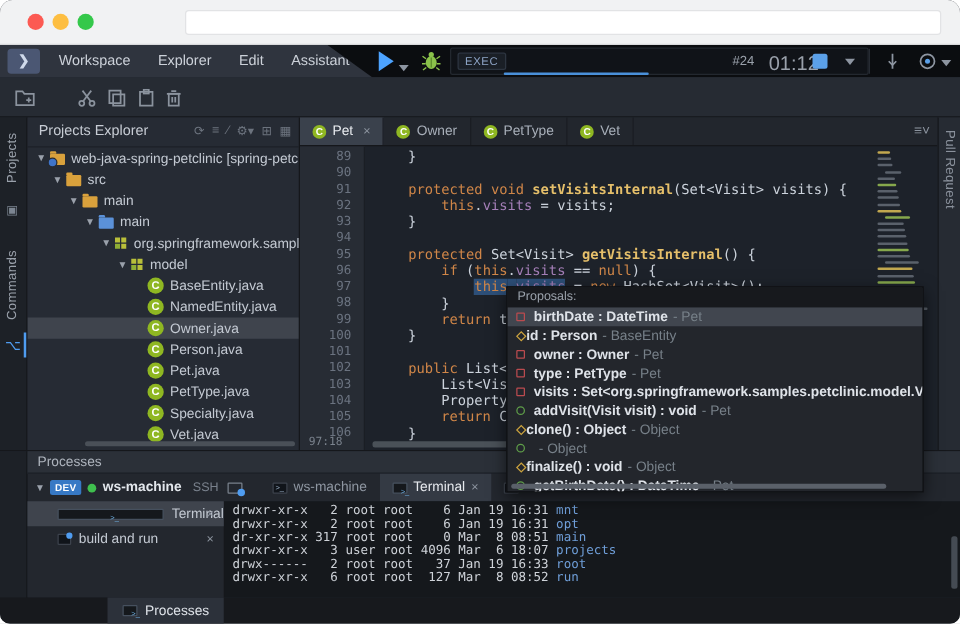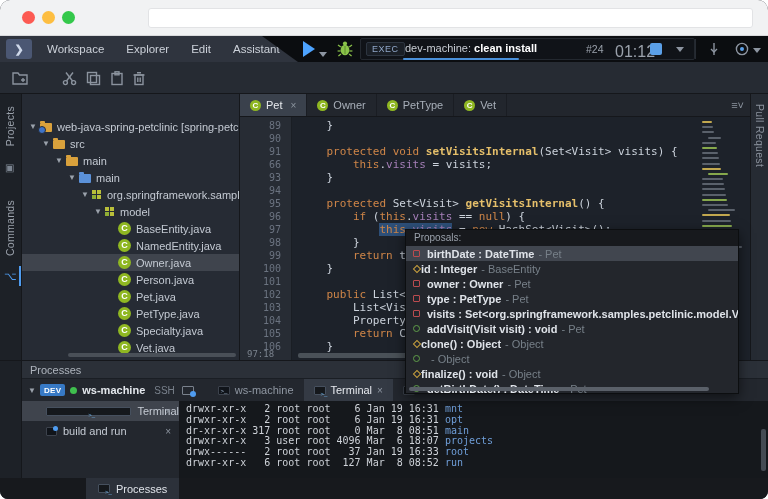--- a/index.html
+++ b/index.html
@@ -181,21 +181,20 @@
       <line x1="3.8" y1="7" x2="1" y2="5" stroke="#8bc34a" stroke-width="1.2"></line>
       <line x1="12.2" y1="7" x2="15" y2="5" stroke="#8bc34a" stroke-width="1.2"></line>
       <line x1="3.6" y1="11" x2="0.6" y2="11" stroke="#8bc34a" stroke-width="1.2"></line>
       <line x1="12.4" y1="11" x2="15.4" y2="11" stroke="#8bc34a" stroke-width="1.2"></line>
       <line x1="4" y1="14" x2="1.4" y2="16" stroke="#8bc34a" stroke-width="1.2"></line>
       <line x1="12" y1="14" x2="14.6" y2="16" stroke="#8bc34a" stroke-width="1.2"></line>
       <line x1="8" y1="6" x2="8" y2="14" stroke="#5a8a2a" stroke-width="1"></line>
     </svg>
     <div class="cmdzone"></div>
     <div class="execbox">EXEC</div>
-    <div class="cmdtext"><span>dev-machine:</span> <b>clean install</b></div>
     <div class="progress"></div>
     <div class="buildnum">#24</div>
     <div class="elapsed">01:12</div>
     <div class="stopbtn"></div>
     <div class="mini-caret caret-stop"></div>
     <div class="vsep" style="left:695px"></div>
     <svg class="mb-icon" style="left:706px" width="16" height="16" viewBox="0 0 16 16">
       <line x1="8" y1="2" x2="8" y2="14" stroke="#8d95a1" stroke-width="1.4"></line>
       <polyline points="5,8 8,11 11,8" fill="none" stroke="#8d95a1" stroke-width="1.4"></polyline>
     </svg>
@@ -249,20 +248,31 @@
 
     <div class="lstrip">
       <span class="vtext-up ls-proj">Projects</span>
       <span class="ls-icon1">▣</span>
       <span class="vtext-up ls-cmd">Commands</span>
       <span class="ls-icon2">⌥</span>
       <span class="ls-accent"></span>
     </div>
 
     <div class="explorer">
+      <div class="exp-head">
+        <span class="exp-title">Projects Explorer</span>
+        <span class="exp-icons">
+          <span>⟳</span>
+          <span>≡</span>
+          <span>∕</span>
+          <span>⚙▾</span>
+          <span>⊞</span>
+          <span>▦</span>
+        </span>
+      </div>
       <div class="tree" id="tree">
           <div class="trow" style="padding-left: 6px;">
             <span class="chev">▼</span>
             <span class="i-folder i-proj"></span>
             <span class="tlabel">web-java-spring-petclinic [spring-petclinic]</span>
           </div>
           <div class="trow" style="padding-left: 19px;">
             <span class="chev">▼</span>
             <span class="i-folder"></span>
             <span class="tlabel">src</span>
@@ -351,21 +361,21 @@
             <span>Vet</span>
           </div>
         </div>
       <div class="tabmenu">≡˅</div>
       <div class="edbody">
         <div class="gutter" id="gutter">
             <div class="lnum" style="height: 2px;"></div>
             <div class="lnum">89</div>
             <div class="lnum">90</div>
             <div class="lnum">91</div>
-            <div class="lnum">66</div>
+            <div class="lnum">92</div>
             <div class="lnum">93</div>
             <div class="lnum">94</div>
             <div class="lnum">95</div>
             <div class="lnum">96</div>
             <div class="lnum">97</div>
             <div class="lnum">98</div>
             <div class="lnum">99</div>
             <div class="lnum">100</div>
             <div class="lnum">101</div>
             <div class="lnum">102</div>
@@ -448,21 +458,21 @@
   <div class="popup">
     <div class="pop-head">Proposals:</div>
     <div id="poplist">
         <div class="pop-item sel">
           <span class="pi-ic pi-field"></span>
           <span class="pi-name">birthDate : DateTime</span>
           <span class="pi-origin">- Pet</span>
         </div>
         <div class="pop-item">
           <span class="pi-ic pi-prot"></span>
-          <span class="pi-name">id : Integer</span>
+          <span class="pi-name">id : Person</span>
           <span class="pi-origin">- BaseEntity</span>
         </div>
         <div class="pop-item">
           <span class="pi-ic pi-field"></span>
           <span class="pi-name">owner : Owner</span>
           <span class="pi-origin">- Pet</span>
         </div>
         <div class="pop-item">
           <span class="pi-ic pi-field"></span>
           <span class="pi-name">type : PetType</span>

